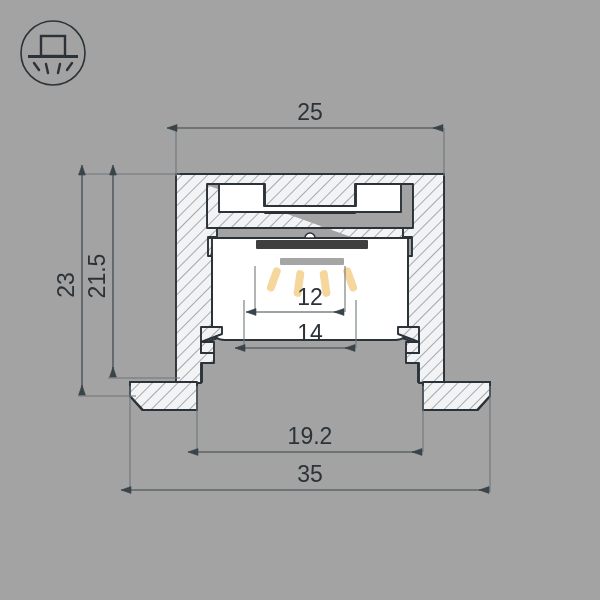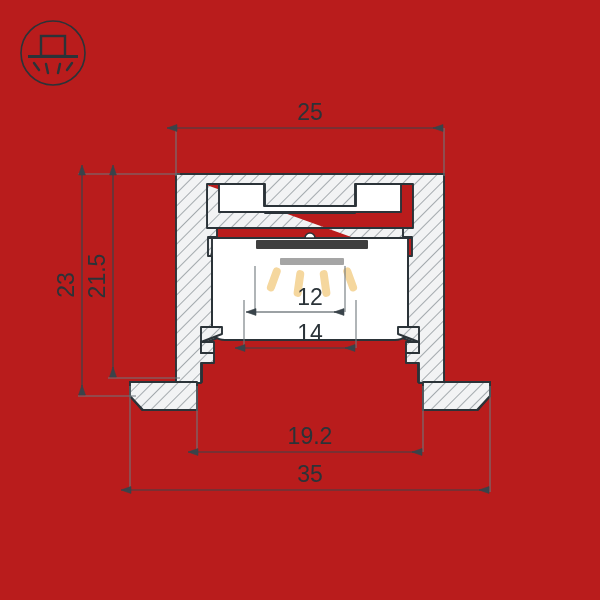--- a/index.html
+++ b/index.html
@@ -1,18 +1,18 @@
 <!DOCTYPE html>
 <html><head>
 <meta charset="utf-8">
 <style>
   html,body{margin:0;padding:0;background:#ffffff;}
   body{width:600px;height:600px;overflow:hidden;
        font-family:"Liberation Sans","DejaVu Sans",sans-serif;}
-  #stage{position:relative;width:600px;height:600px;background:#b91c1c;}
+  #stage{position:relative;width:600px;height:600px;background:#a3a3a3;}
   svg{display:block;}
   .dimtext{font-family:"Liberation Sans","DejaVu Sans",sans-serif;
            font-size:23px;fill:#2b3338;}
 </style>
 </head>
 <body>
 
 <div id="stage">
 <svg width="600" height="600" viewBox="0 0 600 600" xmlns="http://www.w3.org/2000/svg">
 

